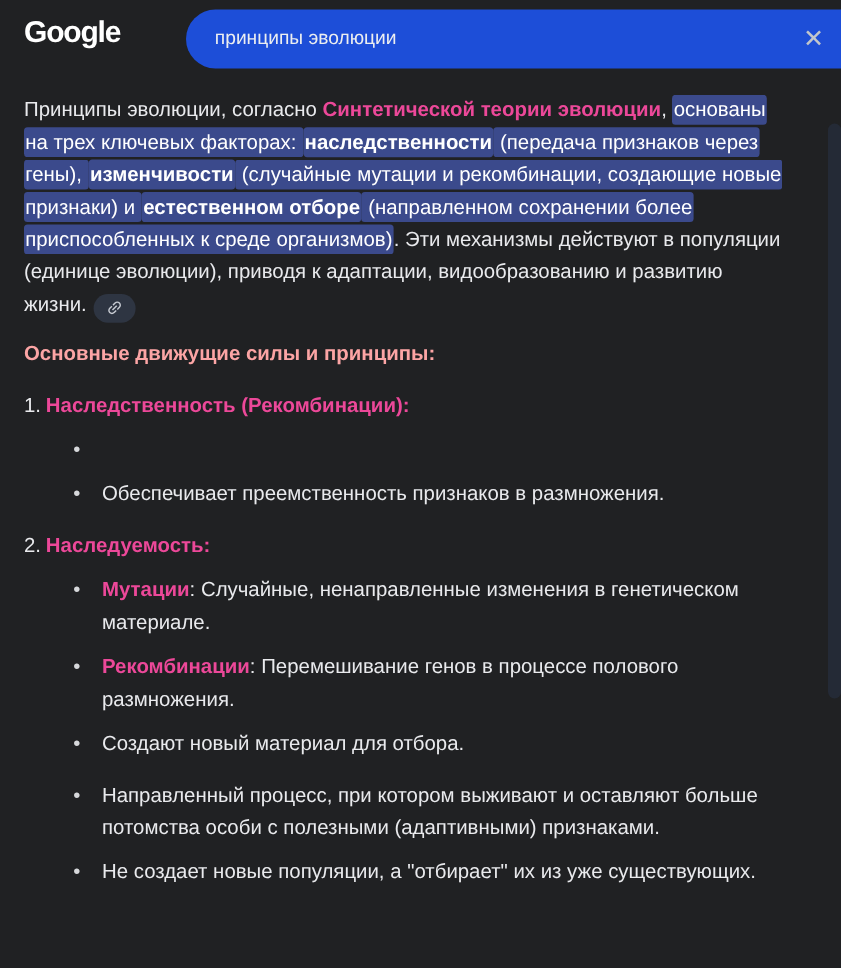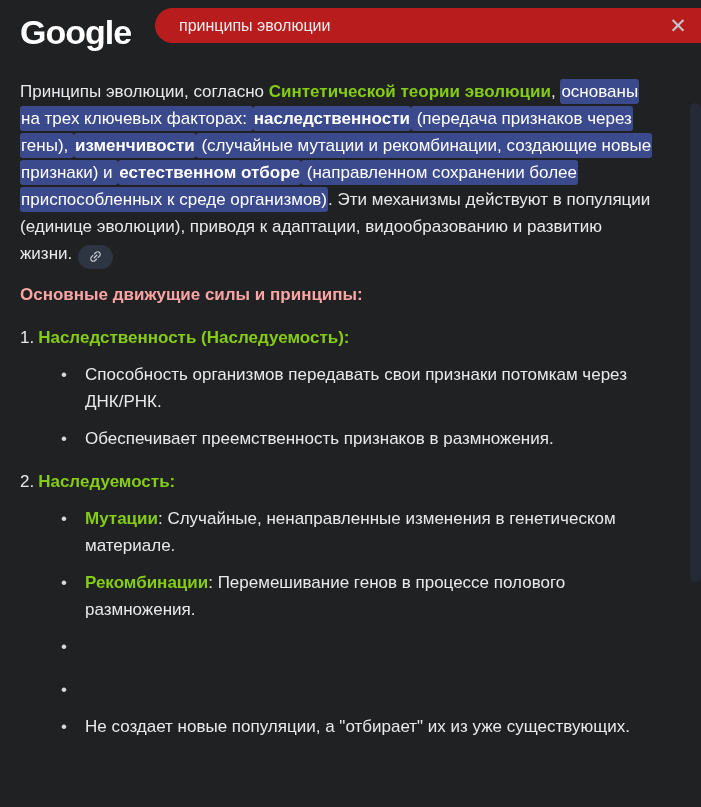--- a/index.html
+++ b/index.html
@@ -8,47 +8,47 @@
     background:#202123;
     color:#e9eaed;
     font-family:"Liberation Sans",sans-serif;
     position:relative;
     overflow:hidden;
   }
   
   .header{position:relative;height:64px;}
   .logo{
     position:absolute;left:20px;top:13px;
-    font-size:34px;font-weight:600;letter-spacing:-1px;
+    font-size:25px;font-weight:600;letter-spacing:-1px;
     color:#ffffff;
   }
   .search-pill{
-    position:absolute;left:155px;right:0;top:8px;height:35px;
-    background:#b91c1c;border-radius:25px 0 0 25px;
+    position:absolute;left:155px;right:0;top:8px;height:49px;
+    background:#1d4ed8;border-radius:25px 0 0 25px;
     display:flex;align-items:center;
   }
   .search-input{
     flex:1;background:transparent;border:none;outline:none;
     color:#eceef0;font-size:16px;padding:0 8px 0 24px;
     font-family:"Liberation Sans",sans-serif;
   }
   .clear-btn{
     width:46px;height:49px;border:none;background:transparent;
     color:#c2c6cb;font-size:21px;line-height:49px;text-align:center;
     cursor:pointer;padding:0;font-family:"Liberation Sans",sans-serif;
   }
   
   .content{
     position:absolute;top:64px;left:0;right:0;bottom:0;
     padding:14px 44px 0 20px;
     font-size:17px;line-height:27px;
   }
   .paragraph{margin:0 0 12px 0;}
   .heading{font-weight:700;margin:0 0 16px 0;color:#fca5a5;}
-  .b{font-weight:700;color:#84cc16;}
+  .b{font-weight:700;color:#ec4899;}
   .hl{
     background:#3b4a8c;color:#ffffff;
     border-radius:3px;padding:3px 1px;
     box-decoration-break:clone;-webkit-box-decoration-break:clone;
   }
   .num-item{margin-top:16px;}
   .num-row{margin-bottom:5px;}
   .num{padding-right:4px;}
   .bullet{display:flex;margin-top:10px;padding-left:41px;}
   .dot{flex:none;width:24px;color:#d6d8db;}
@@ -78,47 +78,48 @@
 </div>
 
 <div class="content">
     <div class="paragraph"><span class="">Принципы эволюции, согласно </span><span class="b ">Синтетической теории эволюции</span><span class="">, </span><span class="hl">основаны на трех ключевых факторах: </span><span class="b hl">наследственности</span><span class="hl"> (передача признаков через гены), </span><span class="b hl">изменчивости</span><span class="hl"> (случайные мутации и рекомбинации, создающие новые признаки) и </span><span class="b hl">естественном отборе</span><span class="hl"> (направленном сохранении более приспособленных к среде организмов)</span><span class="">. Эти механизмы действуют в популяции (единице эволюции), приводя к адаптации, видообразованию и развитию жизни.</span><span class="link-chip">
         <svg width="15" height="15" viewBox="0 0 24 24">
           <path fill="#c7cbd2" d="M3.9 12c0-1.71 1.39-3.1 3.1-3.1h4V7H7c-2.76 0-5 2.24-5 5s2.24 5 5 5h4v-1.9H7c-1.71 0-3.1-1.39-3.1-3.1zM8 13h8v-2H8v2zm9-6h-4v1.9h4c1.71 0 3.1 1.39 3.1 3.1s-1.39 3.1-3.1 3.1h-4V17h4c2.76 0 5-2.24 5-5s-2.24-5-5-5z"></path>
         </svg>
       </span></div>
     <div class="heading">Основные движущие силы и принципы:</div>
     <div class="num-item">
-      <div class="num-row"><span class="num">1.</span><span class="b">Наследственность (Наследуемость):</span></div>
+      <div class="num-row"><span class="num">1.</span><span class="b">Наследственность (Рекомбинации):</span></div>
       <div class="bullet">
         <span class="dot">•</span>
-        <span class="btext"><span class="">Способность организмов передавать свои признаки потомкам через ДНК/РНК.</span></span>
       </div>
       <div class="bullet">
         <span class="dot">•</span>
         <span class="btext"><span class="">Обеспечивает преемственность признаков в размножения.</span></span>
       </div>
     </div>
     <div class="num-item">
       <div class="num-row"><span class="num">2.</span><span class="b">Наследуемость:</span></div>
       <div class="bullet">
         <span class="dot">•</span>
         <span class="btext"><span class="b ">Мутации</span><span class="">: Случайные, ненаправленные изменения в генетическом материале.</span></span>
       </div>
       <div class="bullet">
         <span class="dot">•</span>
         <span class="btext"><span class="b ">Рекомбинации</span><span class="">: Перемешивание генов в процессе полового размножения.</span></span>
       </div>
       <div class="bullet">
         <span class="dot">•</span>
+        <span class="btext"><span class="">Создают новый материал для отбора.</span></span>
       </div>
     </div>
     <div class="num-item">
       <div class="bullet">
         <span class="dot">•</span>
+        <span class="btext"><span class="">Направленный процесс, при котором выживают и оставляют больше потомства особи с полезными (адаптивными) признаками.</span></span>
       </div>
       <div class="bullet">
         <span class="dot">•</span>
         <span class="btext"><span class="">Не создает новые популяции, а "отбирает" их из уже существующих.</span></span>
       </div>
     </div>
   </div>
 
 <div class="scrollbar-thumb"></div>
 

